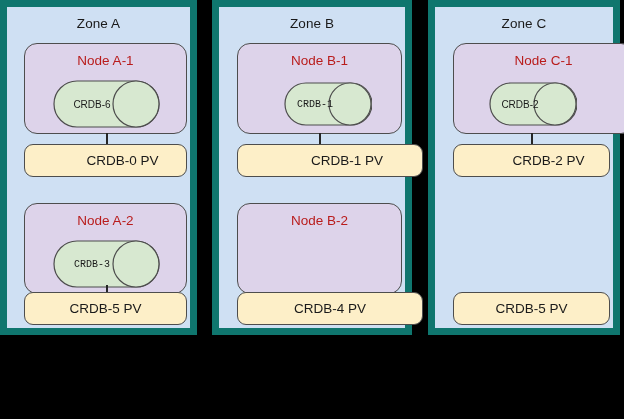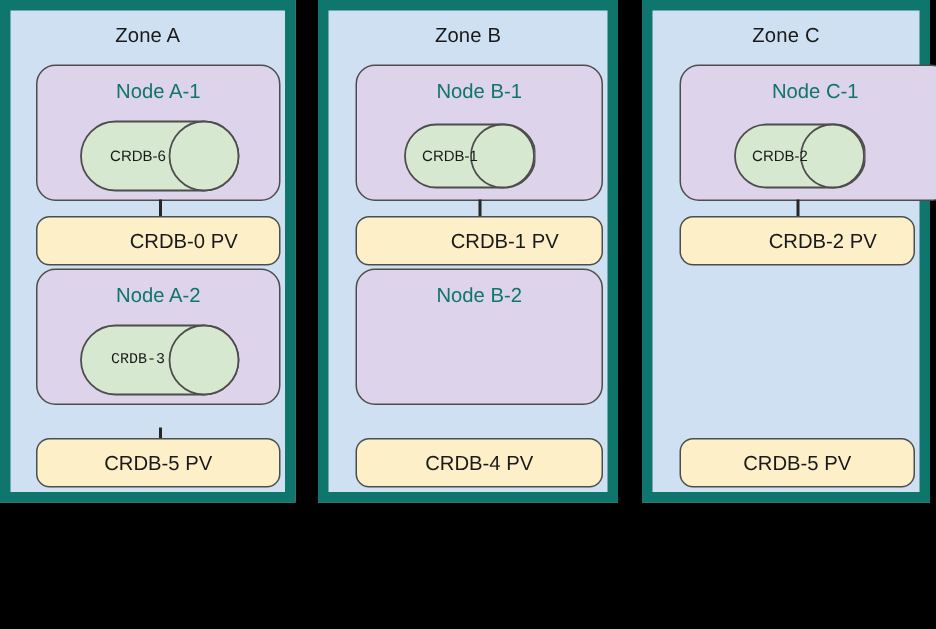--- a/index.html
+++ b/index.html
@@ -55,26 +55,26 @@
     border-radius: 13px;
     box-sizing: border-box;
   }
   .node-title {
     position: absolute;
     top: 9px;
     left: 0;
     right: 0;
     text-align: center;
     font-size: 13.5px;
-    color: #0f766e;
+    color: #b91c1c;
   }
 
   
   .node-row1 { top: 36px; height: 91px; }
-  .node-row2 { top: 172px; height: 91px; padding-left: 32px; }
+  .node-row2 { top: 196px; height: 91px; padding-left: 32px; }
 
   #node-a1, #node-a2 { left: 17px; width: 163px; }
   #node-b1, #node-b2 { left: 18px; width: 165px; }
   #node-c1            { left: 18px; width: 181px; }
 
   
   .cyl {
     position: absolute;
     box-sizing: border-box;
   }
@@ -109,21 +109,21 @@
     align-items: center;
     justify-content: center;
     font-size: 13.5px;
     color: #1a1a1a;
     height: 33px;
   }
   .pv-row1 { top: 137px; padding-left: 34px; }
   .pv-row2 { top: 285px; }
 
   #pv-0, #pv-3 { left: 17px; width: 163px; }
-  #pv-1, #pv-4 { left: 18px; width: 165px; }
+  #pv-1, #pv-4 { left: 18px; width: 186px; }
   #pv-2, #pv-5 { left: 18px; width: 157px; }
 </style>
 </head>
 <body>
 
 <div id="canvas">
 
   <div class="zone" id="zone-a">
     <div class="zone-title">Zone A</div>
 
@@ -154,21 +154,21 @@
     <div class="connector" style="left:99px; top:278px; height:12px;"></div>
 
     <div class="pv pv-row2" id="pv-3">CRDB-5 PV</div>
   </div>
 
   <div class="zone" id="zone-b">
     <div class="zone-title">Zone B</div>
 
     <div class="node node-row1" id="node-b1">
       <div class="node-title">Node B-1</div>
-      <div class="cyl" style="left:31px; top:38px;">
+      <div class="cyl" style="left:46px; top:38px;font-family:Liberation Mono, monospace;">
         <svg width="88" height="44" viewBox="0 0 88 44" xmlns="http://www.w3.org/2000/svg">
           <path d="M 22,1 L 67,1 A 21,21 0 0 1 67,43 L 22,43 A 21,21 0 0 1 22,1 Z" fill="#D7E8D0" stroke="#4d4d4d" stroke-width="1.2"></path>
           <ellipse cx="66" cy="22" rx="21" ry="21" fill="#D7E8D0" stroke="#4d4d4d" stroke-width="1.2"></ellipse>
         </svg>
         <div class="cyl-label" style="left:0; width:62px;">CRDB-1</div>
       </div>
     </div>
     <div class="connector" style="left:100px; top:126px; height:12px;"></div>
 
     <div class="pv pv-row1" id="pv-1">CRDB-1 PV</div>

